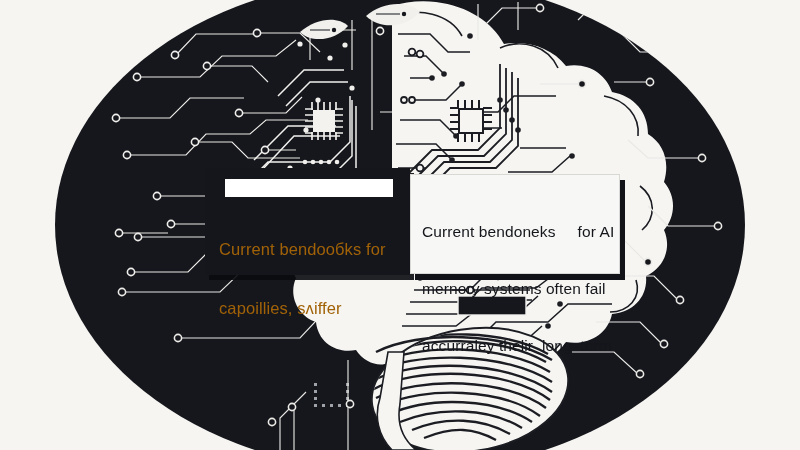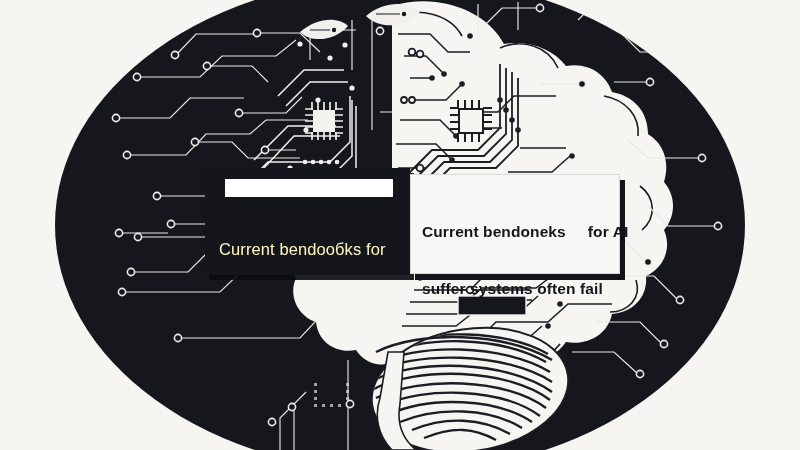--- a/index.html
+++ b/index.html
@@ -18,21 +18,21 @@
     left:205px;top:168px;width:205px;height:107px;
     background:#14161c;
     box-shadow:4px 5px 0 0 rgba(10,11,15,.9);
   }
   .callout-dark .bar{
     position:absolute;left:20px;top:11px;width:168px;height:18px;
     background:#ffffff;
   }
   .callout-dark .lines{
     position:absolute;left:14px;top:33px;right:8px;
-    color:#fef9c3;
+    color:#a16207;
     font-size:16.5px;
     line-height:19.5px;
     letter-spacing:.1px;
     white-space:pre;
   }
   .callout-dark .lines div{filter:blur(.2px);}
 
   .callout-light{
     left:410px;top:174px;width:208px;height:98px;
     background:#f7f7f5;
@@ -40,21 +40,21 @@
     border:1px solid #d8d8d4;
   }
   .callout-light .lines{
     position:absolute;left:11px;top:9px;right:4px;
     color:#14161b;
     font-size:15.5px;
     line-height:19px;
     letter-spacing:.1px;
     white-space:pre;
   }
-  .callout-light .lines div{filter:blur(.15px);font-weight:bold;}
+  .callout-light .lines div{filter:blur(.15px);}
 </style>
 </head>
 <body>
 
 <div id="stage">
 
   <svg id="art" viewBox="0 0 800 450" preserveAspectRatio="none">
     <defs>
       <clipPath id="clipCircle">
         <ellipse cx="400" cy="225" rx="345" ry="248"></ellipse>
@@ -380,23 +380,25 @@
           <circle cx="404" cy="14" r="2.2"></circle>
         </g>
 
     </g>
   </svg>
 
   <div class="callout callout-dark">
     <div class="bar"></div>
     <div class="lines">
       <div>Current bendooбks for</div>
+      <div>capoillies, sʌiffer</div>
     </div>
   </div>
 
   <div class="callout callout-light">
     <div class="lines">
       <div>Current bendoneks     for AI</div>
-      <div>suffer systems often fail</div>
+      <div>mernory systems often fail</div>
+      <div>accurraley thelir  long–term</div>
     </div>
   </div>
 
 </div>
 
 </body></html>

